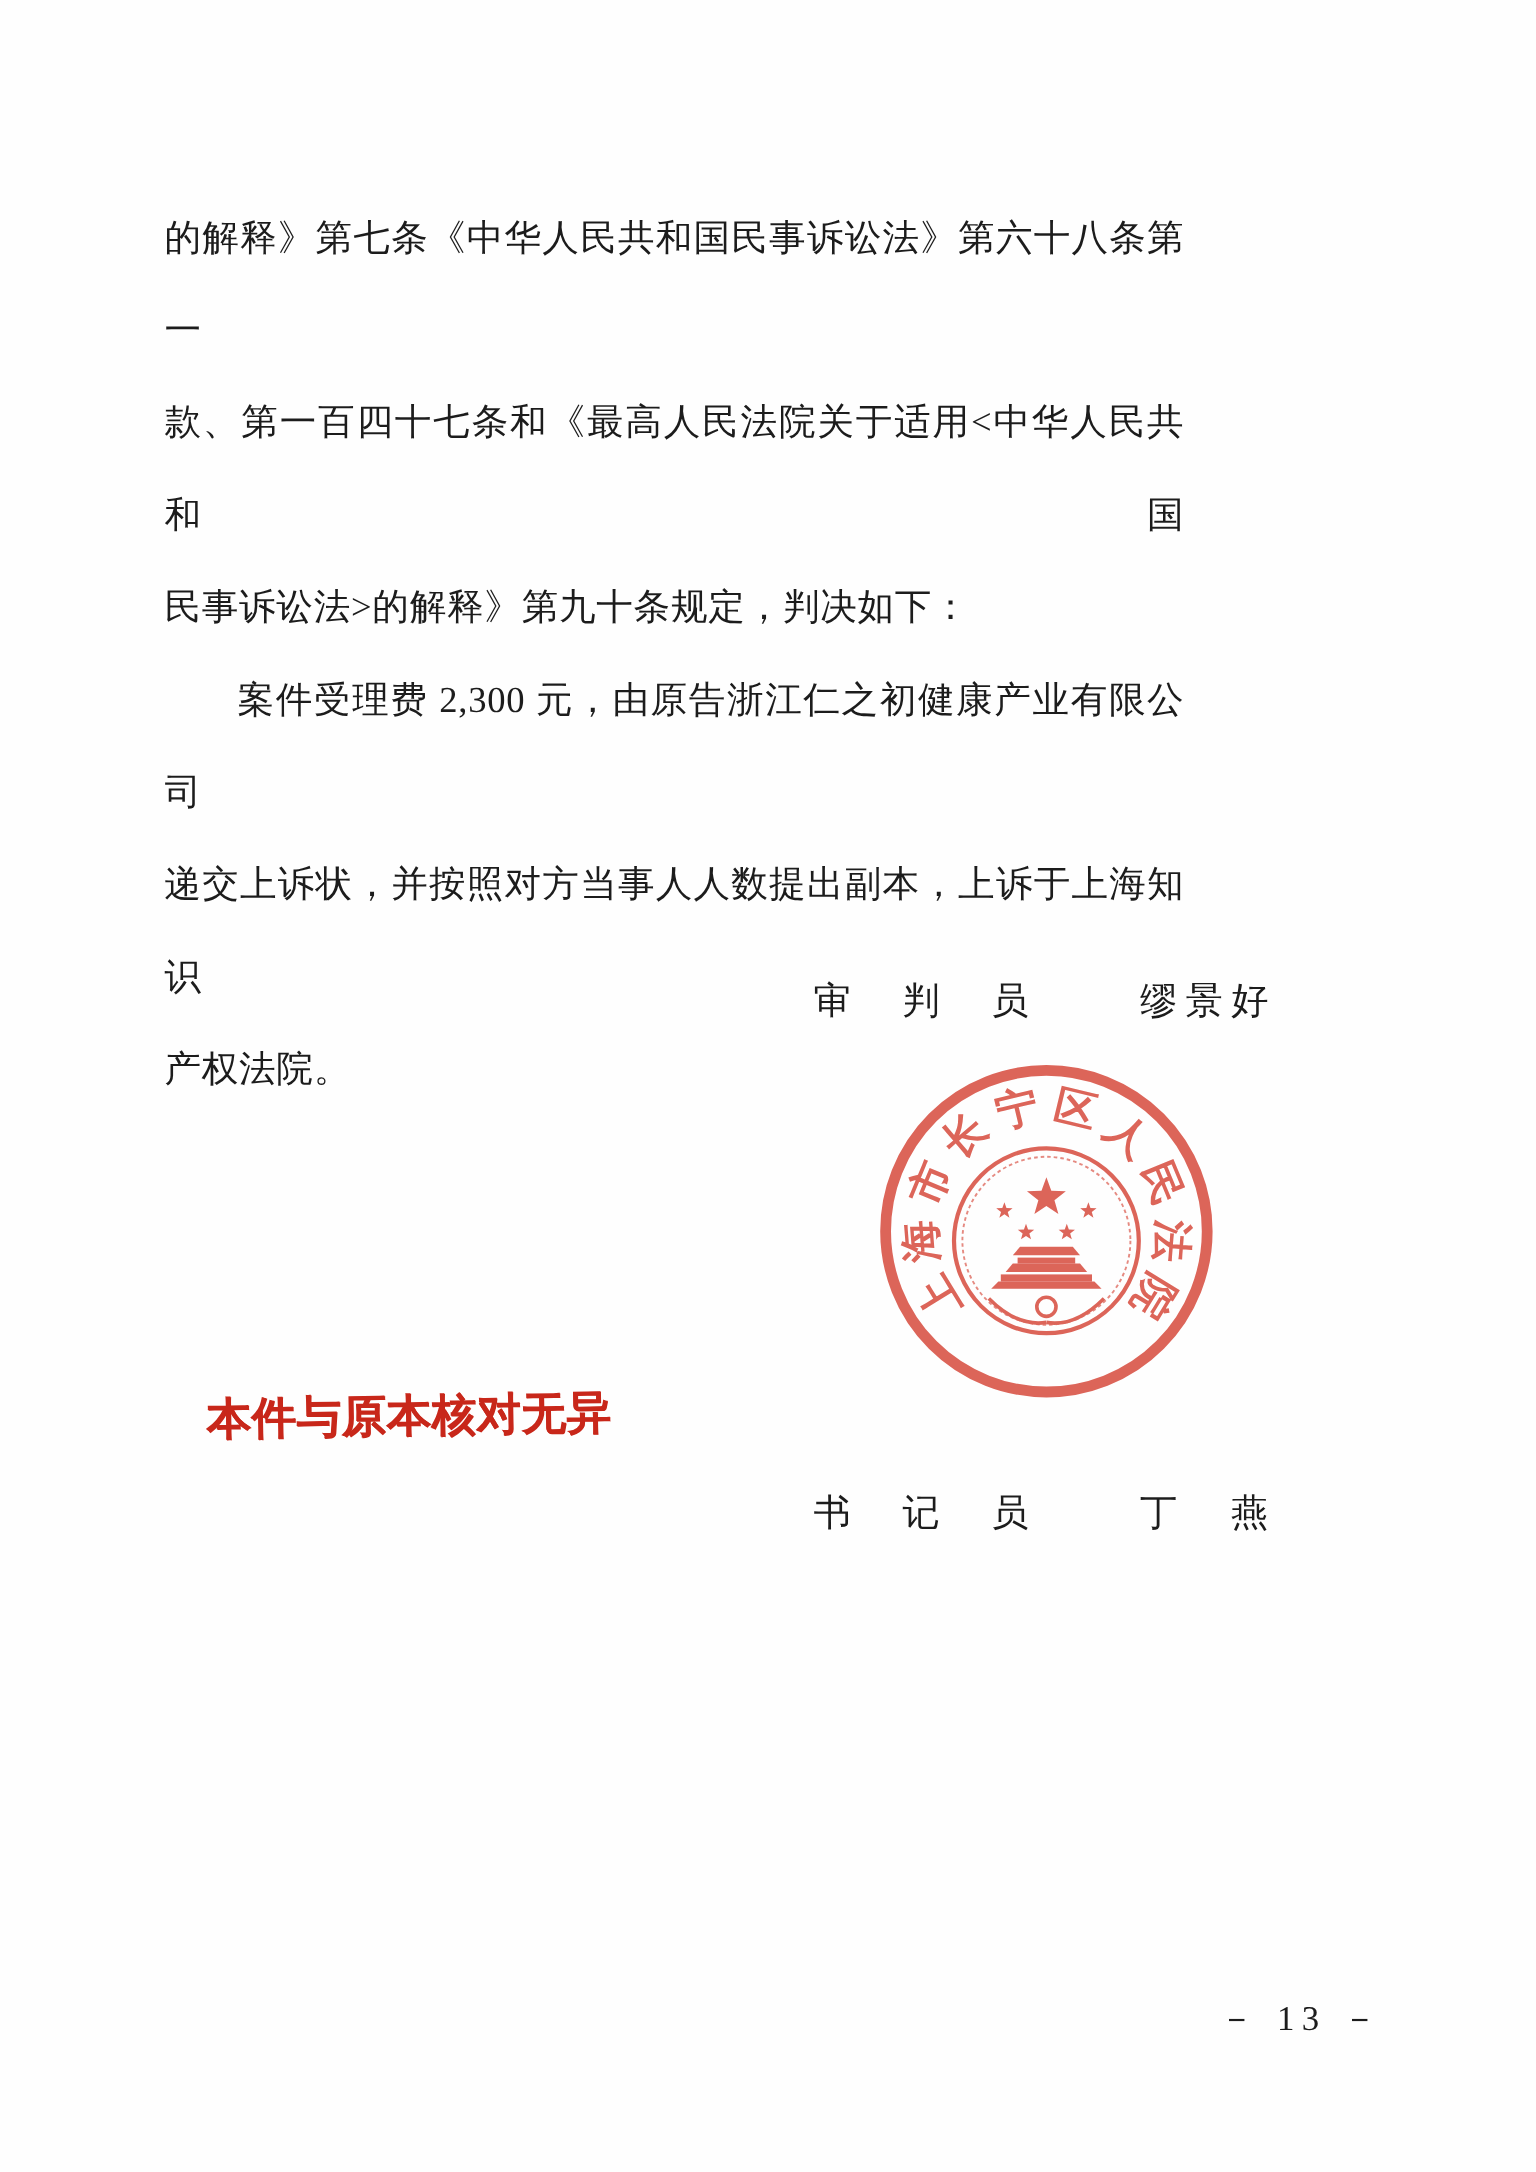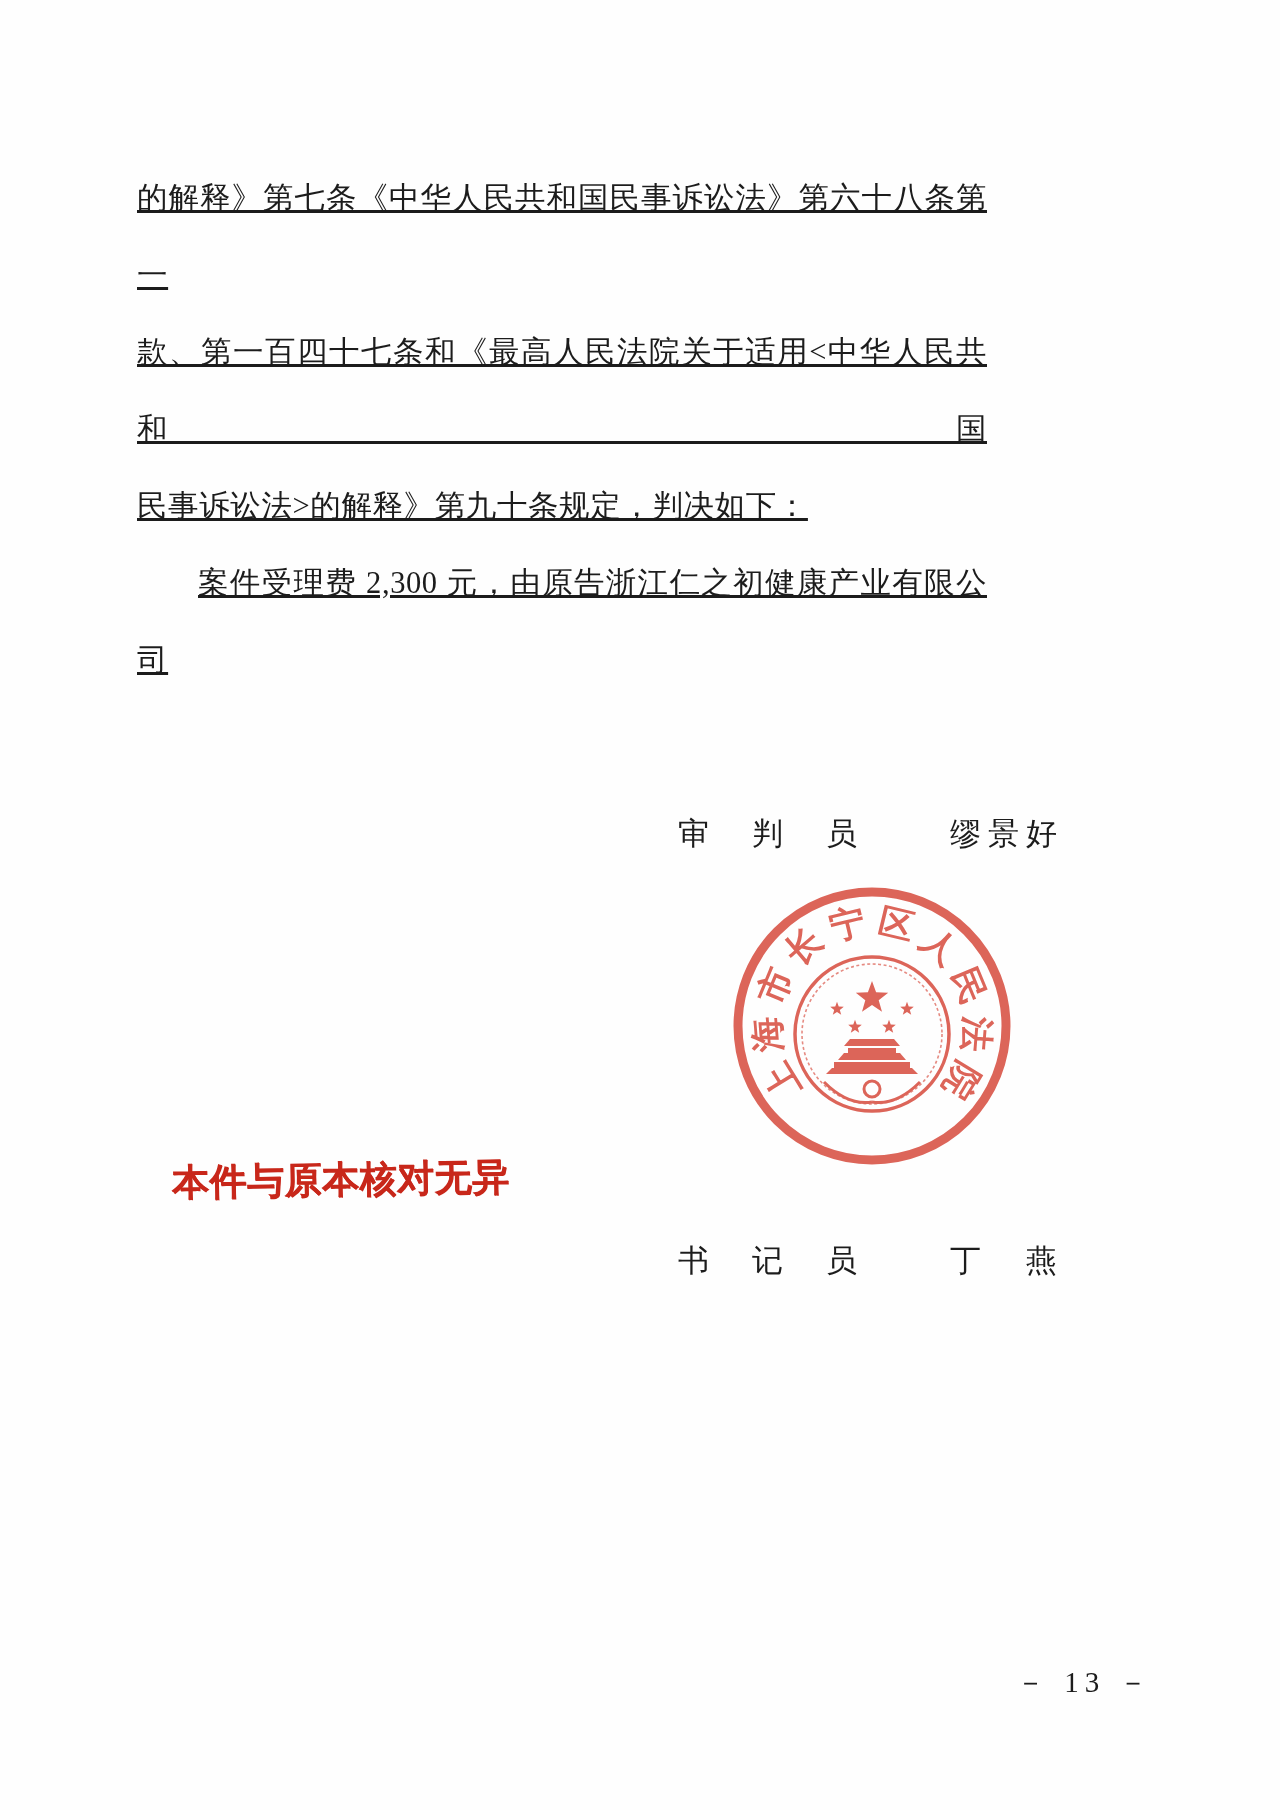--- a/index.html
+++ b/index.html
@@ -18,21 +18,20 @@
     left:137px;top:160px;width:850px;
     font-size:30.5px;
     line-height:77px;
     letter-spacing:0.6px;
   }
   .body-line{
     text-align:justify;
     text-align-last:left;
     text-justify:inter-character;
     white-space:nowrap;
-    text-decoration:underline;
   }
   .body-line.fill{
     text-align-last:justify;
     white-space:normal;
   }
   .body-line.indent{ text-indent:2em; }
 
   
   .sig-title{
     position:absolute;
@@ -99,20 +98,22 @@
 </head>
 <body>
 
 <div class="page">
 
   <div class="body-text">
     <div class="body-line fill">的解释》第七条《中华人民共和国民事诉讼法》第六十八条第一</div>
     <div class="body-line fill">款、第一百四十七条和《最高人民法院关于适用&lt;中华人民共和国</div>
     <div class="body-line">民事诉讼法&gt;的解释》第九十条规定，判决如下：</div>
     <div class="body-line indent fill">案件受理费 2,300 元，由原告浙江仁之初健康产业有限公司</div>
+    <div class="body-line fill">递交上诉状，并按照对方当事人人数提出副本，上诉于上海知识</div>
+    <div class="body-line">产权法院。</div>
   </div>
 
   <div class="judge-row">
     <span class="sig-title">审　判　员</span>
     <span class="sig-name">缪景好</span>
   </div>
 
 
   <svg class="court-seal" viewBox="0 0 300 300" xmlns="http://www.w3.org/2000/svg">
     <defs>

